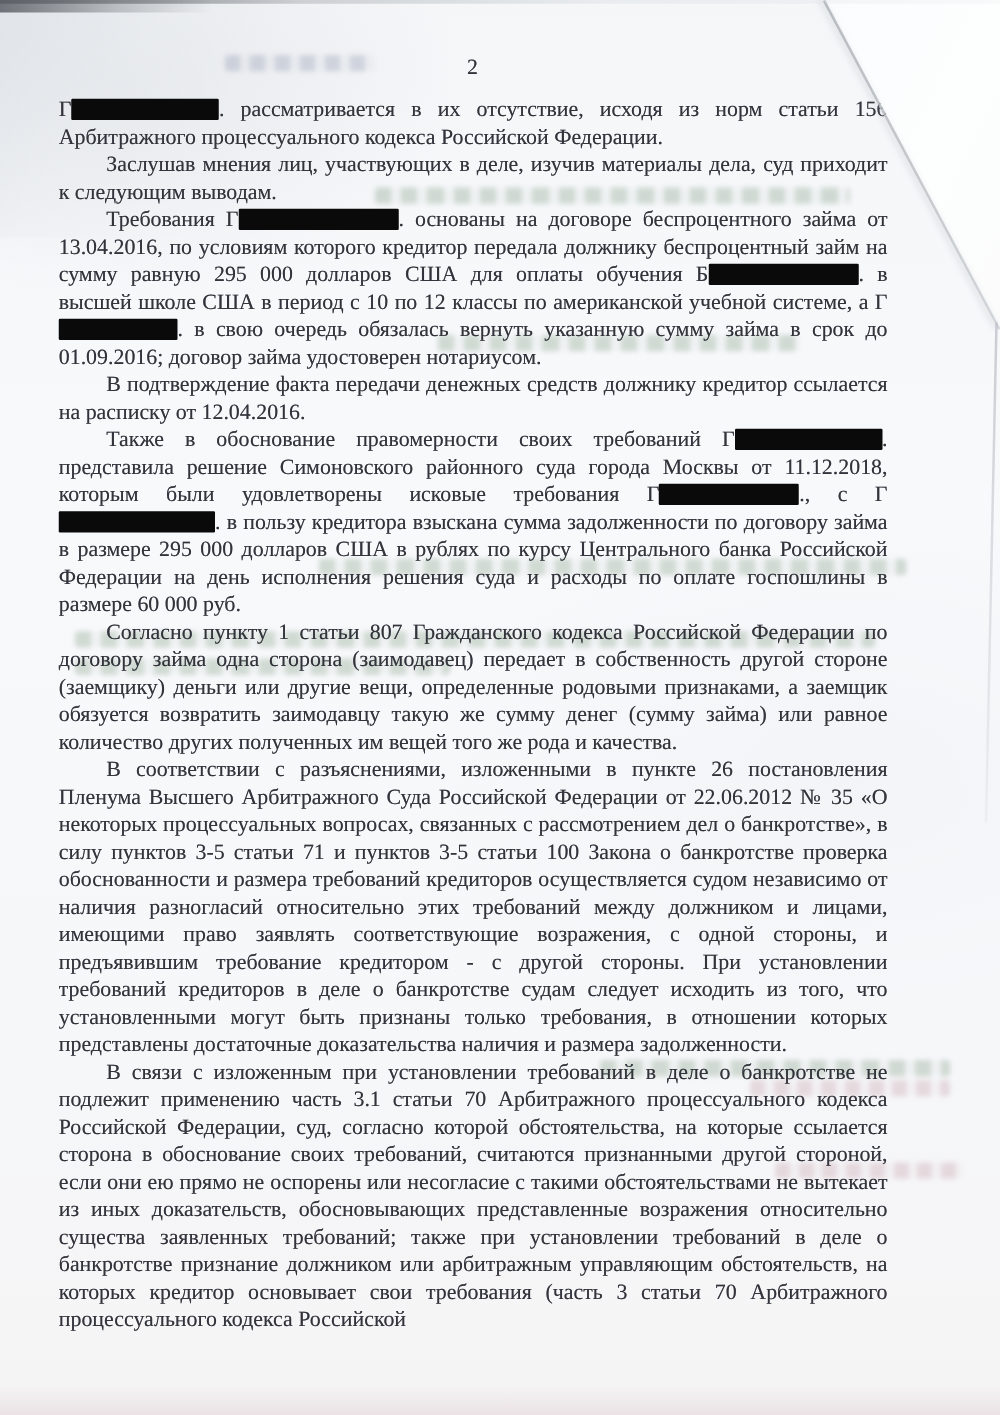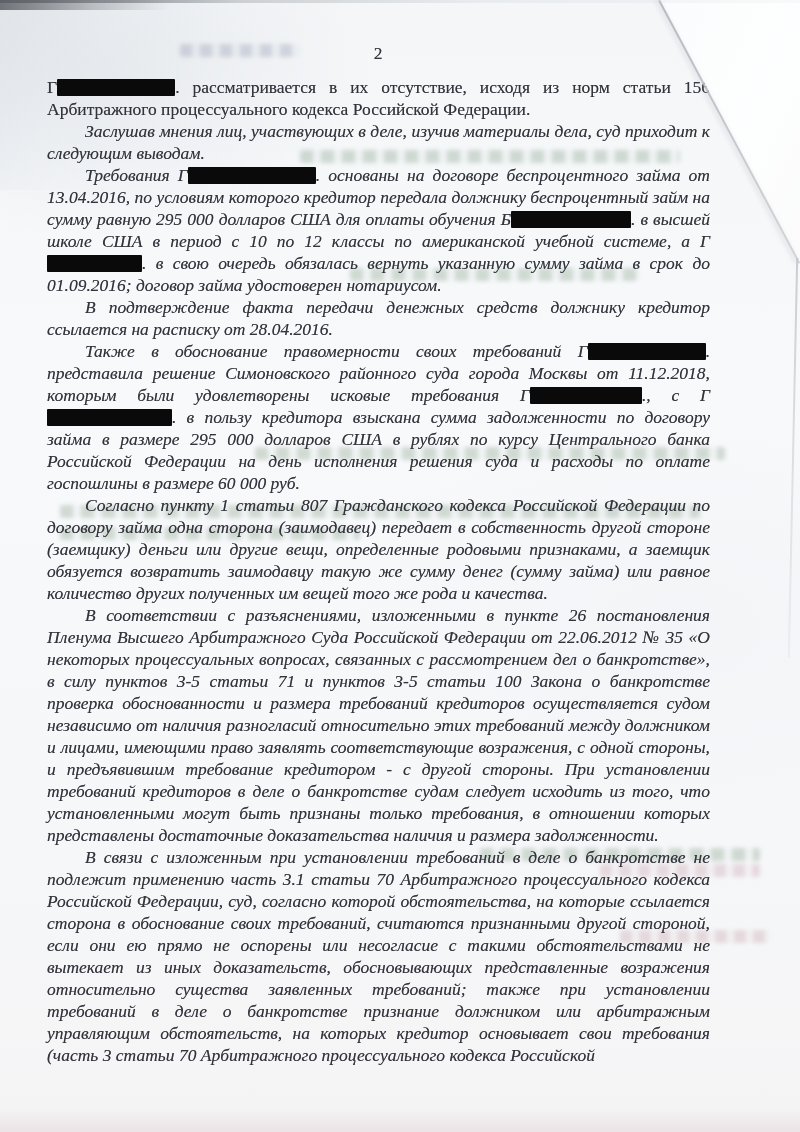--- a/index.html
+++ b/index.html
@@ -88,21 +88,21 @@
   }
   .page-number {
     text-align: center;
     margin: 0 0 12px 0;
     letter-spacing: 1px;
   }
   .para {
     margin: 0;
     text-align: justify;
   }
-  .para.indent { text-indent: 38px; font-style: italic; }
+  .para.indent { text-indent: 38px; }
   .redact {
     display: inline-block;
     height: 17px;
     background: var(--redaction, #0a0a0a);
     vertical-align: -3px;
     border-radius: 1px;
   }
 </style>
 </head>
 <body>
@@ -120,21 +120,21 @@
   <div class="artifact bleed pink" style="left:600px; top:864px; width:160px;"></div>
   <div class="artifact bleed pink" style="left:620px; top:930px; width:150px;"></div>
   <div class="artifact bottom-band"></div>
 
   <div class="text-column">
     <p class="page-number">2</p>
     <div id="paras">
         <p class="para">Г<span class="redact" style="width: 118px;"></span>. рассматривается в их отсутствие, исходя из норм статьи 156 Арбитражного процессуального кодекса Российской Федерации.</p>
         <p class="para indent">Заслушав мнения лиц, участвующих в деле, изучив материалы дела, суд приходит к следующим выводам.</p>
         <p class="para indent">Требования Г<span class="redact" style="width: 128px;"></span>. основаны на договоре беспроцентного займа от 13.04.2016, по условиям которого кредитор передала должнику беспроцентный займ на сумму равную 295 000 долларов США для оплаты обучения Б<span class="redact" style="width: 120px;"></span>. в высшей школе США в период с 10 по 12 классы по американской учебной системе, а Г<span class="redact" style="width: 95px;"></span>. в свою очередь обязалась вернуть указанную сумму займа в срок до 01.09.2016; договор займа удостоверен нотариусом.</p>
-        <p class="para indent">В подтверждение факта передачи денежных средств должнику кредитор ссылается на расписку от 28.04.2016.</p>
+        <p class="para indent">В подтверждение факта передачи денежных средств должнику кредитор ссылается на расписку от 12.04.2016.</p>
         <p class="para indent">Также в обоснование правомерности своих требований Г<span class="redact" style="width: 118px;"></span>. представила решение Симоновского районного суда города Москвы от 11.12.2018, которым были удовлетворены исковые требования Г<span class="redact" style="width: 112px;"></span>., с Г<span class="redact" style="width: 125px;"></span>. в пользу кредитора взыскана сумма задолженности по договору займа в размере 295 000 долларов США в рублях по курсу Центрального банка Российской Федерации на день исполнения решения суда и расходы по оплате госпошлины в размере 60 000 руб.</p>
         <p class="para indent">Согласно пункту 1 статьи 807 Гражданского кодекса Российской Федерации по договору займа одна сторона (заимодавец) передает в собственность другой стороне (заемщику) деньги или другие вещи, определенные родовыми признаками, а заемщик обязуется возвратить заимодавцу такую же сумму денег (сумму займа) или равное количество других полученных им вещей того же рода и качества.</p>
         <p class="para indent">В соответствии с разъяснениями, изложенными в пункте 26 постановления Пленума Высшего Арбитражного Суда Российской Федерации от 22.06.2012 № 35 «О некоторых процессуальных вопросах, связанных с рассмотрением дел о банкротстве», в силу пунктов 3-5 статьи 71 и пунктов 3-5 статьи 100 Закона о банкротстве проверка обоснованности и размера требований кредиторов осуществляется судом независимо от наличия разногласий относительно этих требований между должником и лицами, имеющими право заявлять соответствующие возражения, с одной стороны, и предъявившим требование кредитором - с другой стороны. При установлении требований кредиторов в деле о банкротстве судам следует исходить из того, что установленными могут быть признаны только требования, в отношении которых представлены достаточные доказательства наличия и размера задолженности.</p>
         <p class="para indent">В связи с изложенным при установлении требований в деле о банкротстве не подлежит применению часть 3.1 статьи 70 Арбитражного процессуального кодекса Российской Федерации, суд, согласно которой обстоятельства, на которые ссылается сторона в обоснование своих требований, считаются признанными другой стороной, если они ею прямо не оспорены или несогласие с такими обстоятельствами не вытекает из иных доказательств, обосновывающих представленные возражения относительно существа заявленных требований; также при установлении требований в деле о банкротстве признание должником или арбитражным управляющим обстоятельств, на которых кредитор основывает свои требования (часть 3 статьи 70 Арбитражного процессуального кодекса Российской</p>
       </div>
   </div>
 
   <div class="artifact corner-fold"></div>
   <div class="artifact corner-fold-line"></div>
   <div class="artifact right-edge-line"></div>

